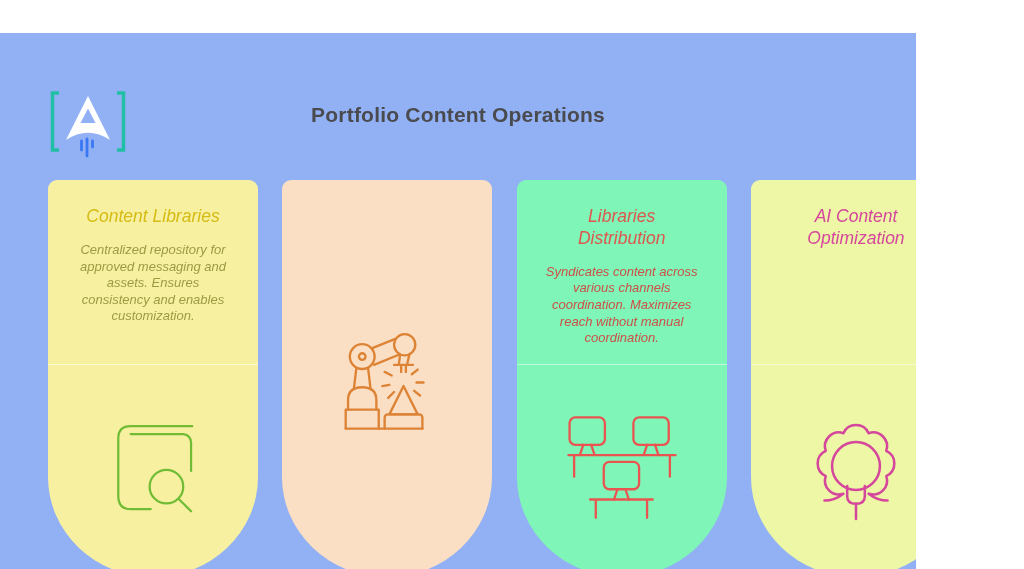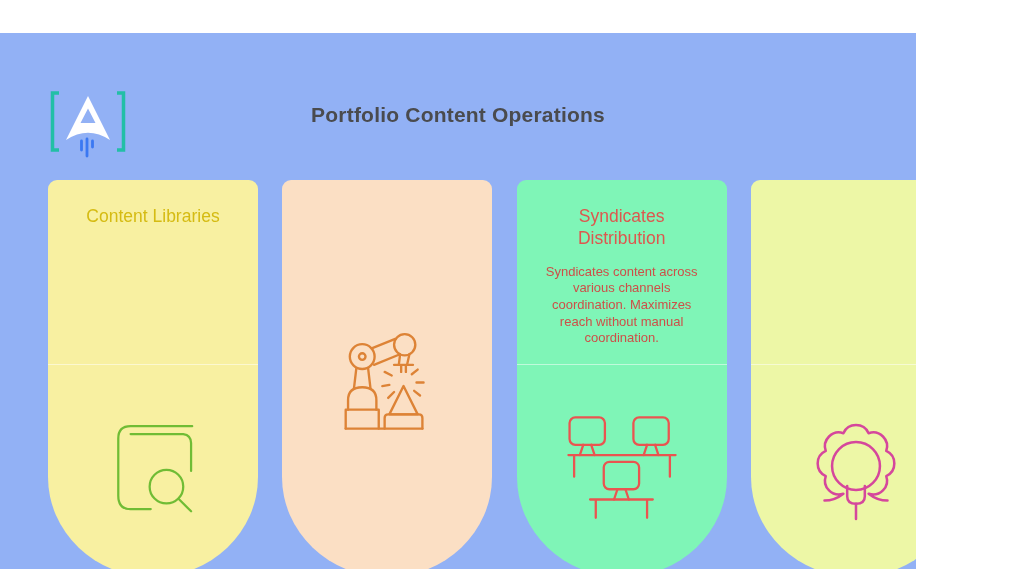--- a/index.html
+++ b/index.html
@@ -50,20 +50,21 @@
     background: var(--card-bg);
     border-radius: 9px 9px 105px 105px / 9px 9px 100px 100px;
     display: flex;
     flex-direction: column;
   }
   .card-text {
     height: 185px;
     padding: 26px 14px 0;
     text-align: center;
     border-bottom: 1px solid rgba(255,255,255,0.5);
+    font-style: italic;
   }
   .card-title {
     margin: 0 auto 14px;
     max-width: 152px;
     font-size: 17.5px;
     font-weight: 500;
     line-height: 1.25;
     color: var(--card-title);
   }
   .card-desc {
@@ -107,20 +108,21 @@
     </svg>
   </div>
 
   <h1 class="page-title" style="color: rgb(74, 75, 78);">Portfolio Content Operations</h1>
 
   <div class="cards">
 
     <section class="card" style="--card-bg: #F8F0A1; --card-title: #D5BB13; --card-body: #9B9B42; --card-icon: #70BC35;">
       <div class="card-text">
         <h2 class="card-title">Content Libraries</h2>
+        <p class="card-desc">Centralized repository for approved messaging and assets. Ensures consistency and enables customization.</p>
       </div>
       <div class="card-iconzone">
         <svg class="oicon" width="112" height="116" viewBox="0 0 100 100">
           <path d="M85,10 H30 Q19,10 19,21 V72 Q19,84 30,84 H48"></path>
           <path d="M30,17 H77 Q84,18 84,25 V50"></path>
           <circle cx="62" cy="64" r="15"></circle>
           <line x1="73" y1="75" x2="84" y2="86"></line>
         </svg>
       </div>
     </section>
@@ -140,39 +142,40 @@
           <path d="M24,41 L22,58 M34,41 L36,58"></path>
           <path d="M17,76 V68 Q17,57 29,57 Q41,57 41,68 V76"></path>
           <path d="M15,76 H43 M15,76 V92 M43,76 V92"></path>
           <line x1="15" y1="92" x2="80" y2="92"></line>
         </svg>
       </div>
     </section>
 
     <section class="card" style="--card-bg: #7FF5B7; --card-title: #DD574E; --card-body: #CD4F48; --card-icon: #EA5450;">
       <div class="card-text">
-        <h2 class="card-title">Syndicates Distribution</h2>
+        <h2 class="card-title">Libraries Distribution</h2>
         <p class="card-desc">Syndicates content across various channels coordination. Maximizes reach without manual coordination.</p>
       </div>
       <div class="card-iconzone">
         <svg class="oicon" width="114" height="114" viewBox="0 0 100 100">
           <rect x="4" y="3" width="31" height="24" rx="5"></rect>
           <rect x="60" y="3" width="31" height="24" rx="5"></rect>
           <path d="M16,27 L13,36 M23,27 L26,36"></path>
           <path d="M72,27 L69,36 M79,27 L82,36"></path>
           <path d="M3,36 H97 M8,36 V55 M92,36 V55"></path>
           <rect x="34" y="42" width="31" height="24" rx="5"></rect>
           <path d="M46,66 L43,75 M53,66 L56,75"></path>
           <path d="M22,75 H77 M27,75 V91 M72,75 V91"></path>
         </svg>
       </div>
     </section>
 
     <section class="card" style="--card-bg: #EDF7A6; --card-title: #D5479C; --card-body: #C44392; --card-icon: #D5479C;">
       <div class="card-text">
+        <h2 class="card-title">AI Content Optimization</h2>
       </div>
       <div class="card-iconzone">
         <svg class="oicon" width="126" height="126" viewBox="0 0 100 100">
           <path d="M25,73.5 Q33,73.5 40,68
                    A11,11 0 0 1 26,54
                    A11,11 0 0 1 26,34
                    A11,11 0 0 1 40,20
                    A11,11 0 0 1 60,20
                    A11,11 0 0 1 74,34
                    A11,11 0 0 1 74,54

